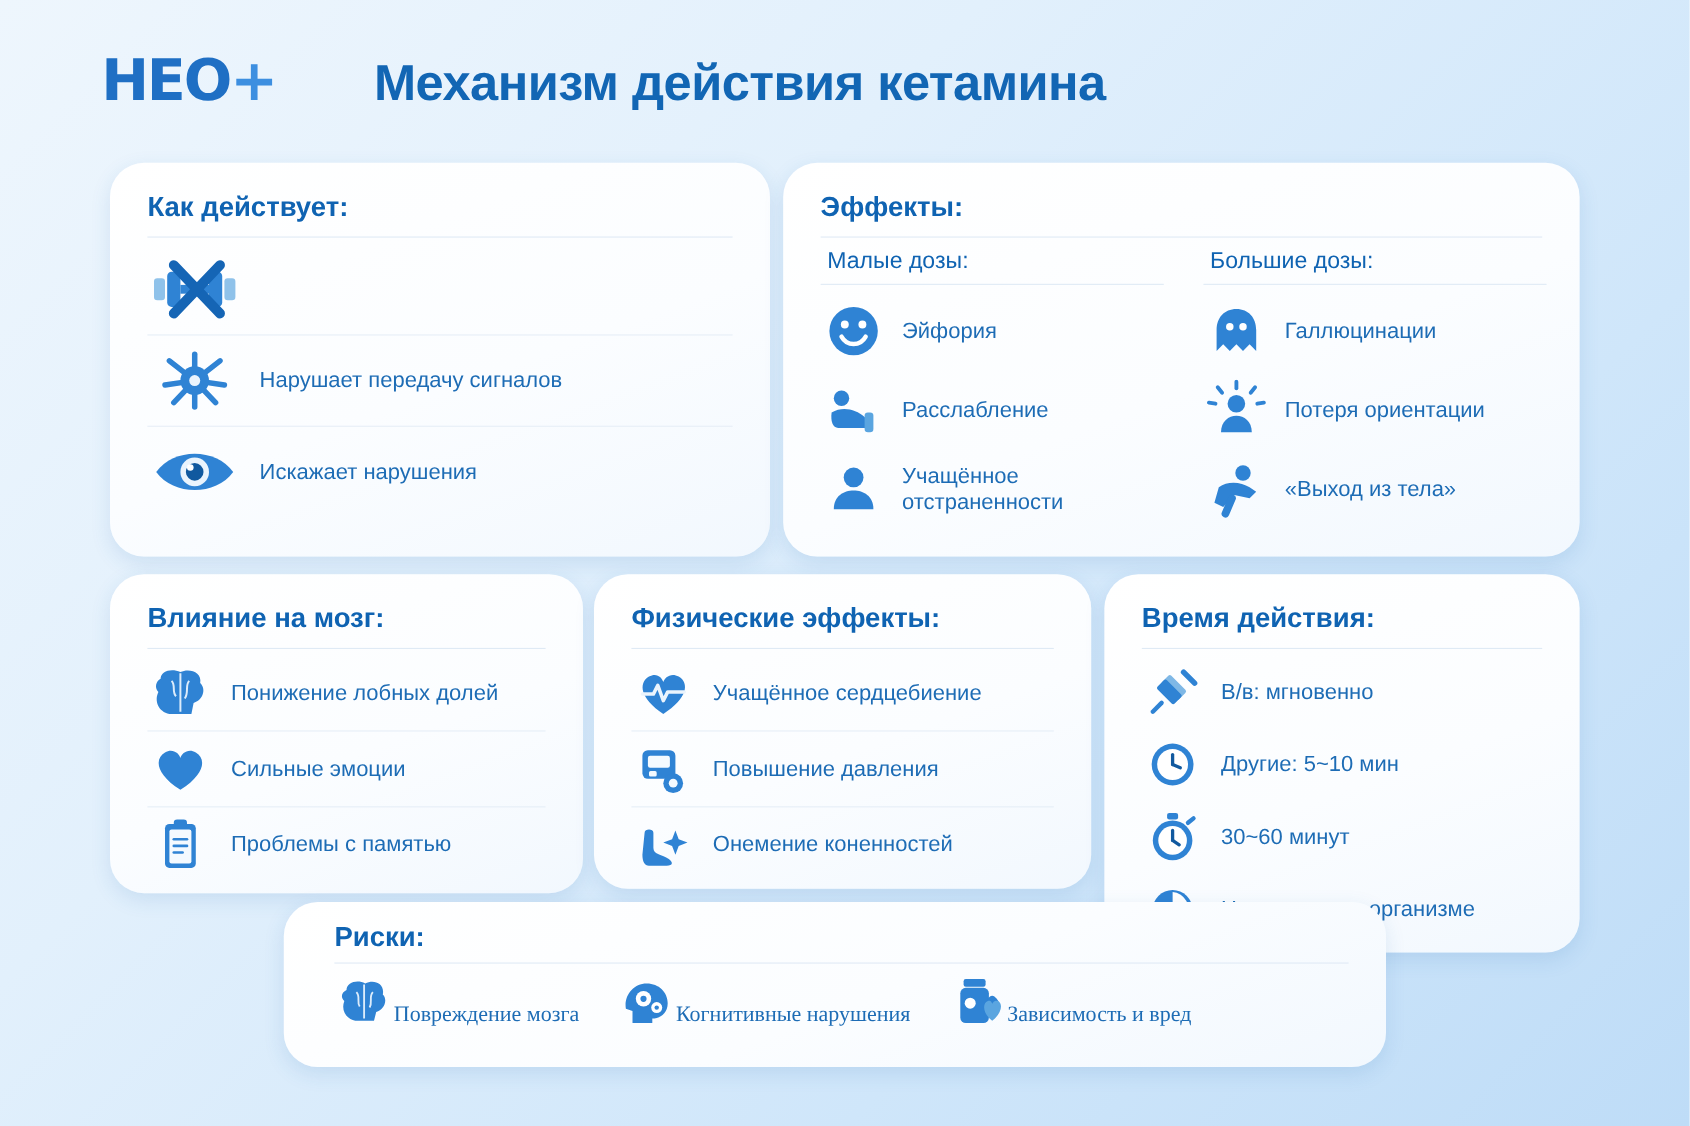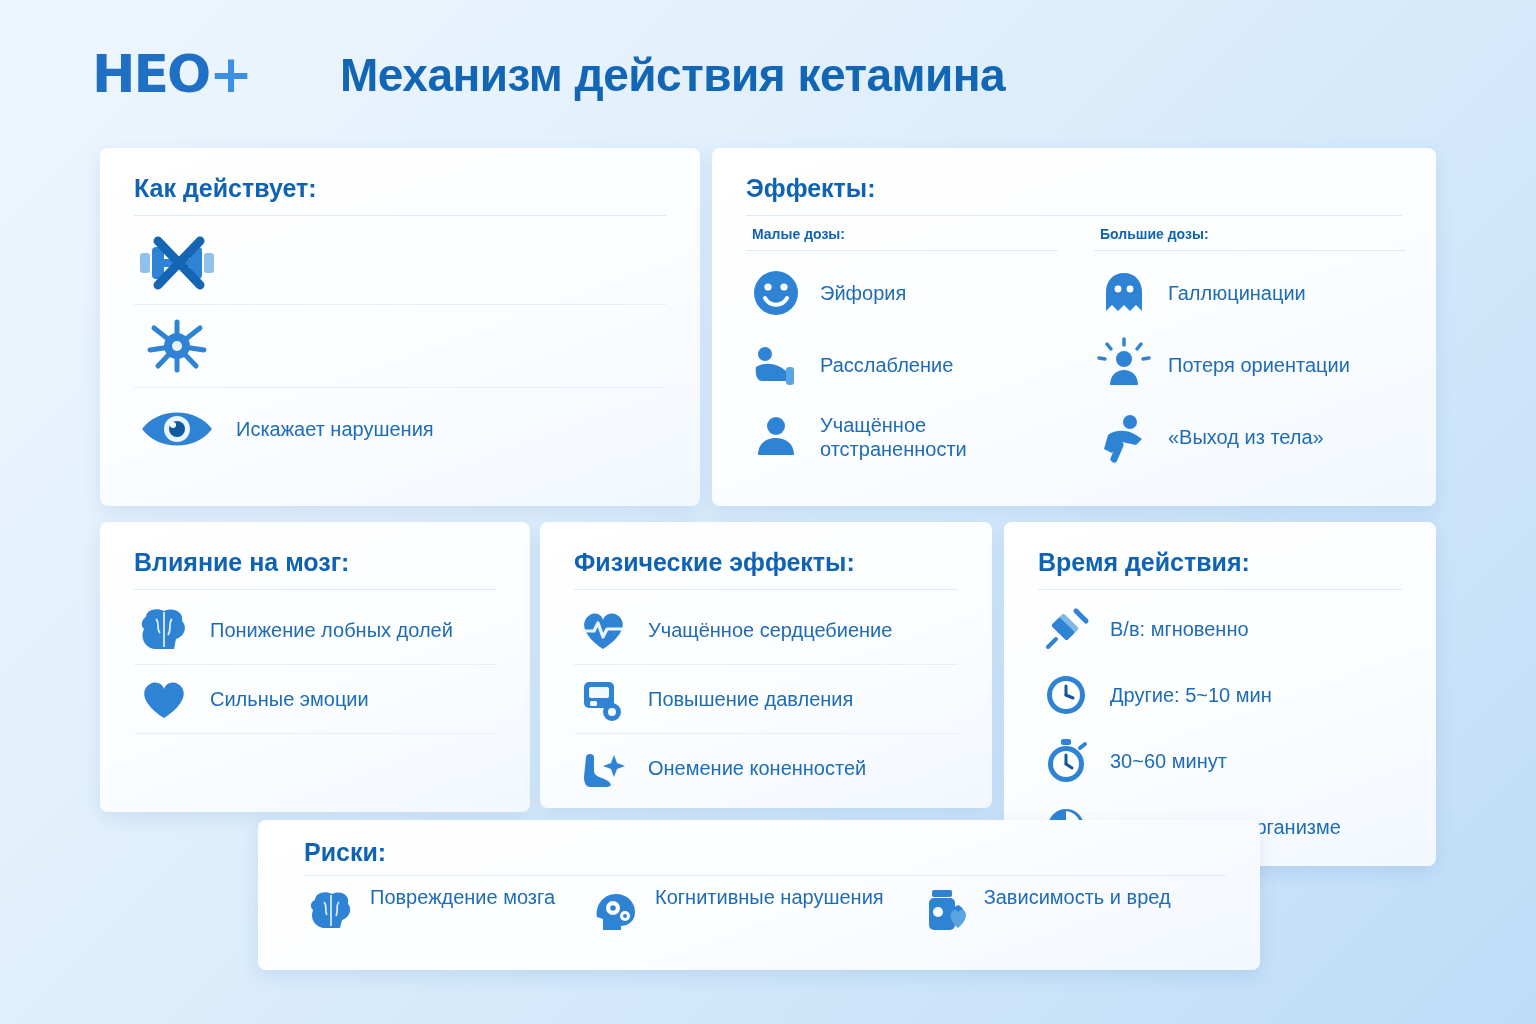--- a/index.html
+++ b/index.html
@@ -25,21 +25,21 @@
   .title{
     position:absolute;left:340px;top:48px;
     font-size:46px;font-weight:bold;color:#1266b4;
     letter-spacing:-0.5px;
   }
 
   
   .card{
     position:absolute;
     background:linear-gradient(160deg,#ffffff 0%,#fbfdff 55%,#f2f8fe 100%);
-    border-radius:8px;
+    border-radius:31px;
     box-shadow:0 6px 18px rgba(40,110,180,.13);
   }
   .card h2{
     margin:0;
     font-size:25px;font-weight:bold;color:#0f63b2;
     padding:26px 0 12px 34px;
   }
   .hr{height:1px;background:#dfeaf5;margin:0 34px 6px 34px;}
 
   .row{
@@ -48,33 +48,33 @@
     gap:16px;
   }
   .row .txt{
     font-size:20px;color:#1d6cb5;line-height:1.2;
     font-family:"Liberation Sans", sans-serif;
   }
   .row .ic{flex:0 0 auto;display:flex;align-items:center;justify-content:center;}
   .rowline{height:1px;background:#e6eef7;margin:0 34px;}
 
   .sub{
-    font-size:14px;font-weight:bold;color:#0f63b2;
+    font-size:21px;font-weight:normal;color:#0f63b2;
     padding:4px 0 8px 6px;
   }
   .subline{height:1px;background:#dfeaf5;margin:0 0 6px 0;}
 
   
   .cols{display:flex;padding:0 30px 10px 34px;gap:36px;}
   .col{flex:1;}
   .col .row{padding:8px 4px 8px 2px;}
 
   
   .risks-row{display:flex;align-items:center;gap:34px;padding:4px 30px 22px 34px;}
-  .risk{display:flex;align-items:flex-start;gap:12px;}
+  .risk{display:flex;align-items:flex-end;font-family:Liberation Serif, serif;}
   .risk .txt{font-size:20px;color:#1d6cb5;}
 
   svg{display:block;}
 </style>
 </head>
 <body>
 
 <div class="canvas">
 
   <div class="logo">
@@ -112,20 +112,21 @@
               <path d="M43 32 L66 14"></path>
             <path d="M43 32 L16 36"></path>
               <path d="M43 32 L70 36"></path>
             <path d="M43 32 L24 52"></path>
               <path d="M43 32 L62 52"></path>
           </g>
           <circle cx="43" cy="32" r="13" fill="#2f83d4"></circle>
           <circle cx="43" cy="32" r="5" fill="#eaf4fd"></circle>
         </svg>
       </span>
+      <span class="txt">Нарушает передачу сигналов</span>
     </div>
     <div class="rowline"></div>
 
     <div class="row">
       <span class="ic">
         <svg width="86" height="64" viewBox="0 0 86 64">
           <path d="M8 32 C24 10, 62 10, 78 32 C62 54, 24 54, 8 32 Z" fill="#2f83d4"></path>
           <circle cx="43" cy="32" r="13" fill="#eaf4fd"></circle>
           <circle cx="43" cy="32" r="8" fill="#11599f"></circle>
           <circle cx="39" cy="28" r="3" fill="#ffffff"></circle>
@@ -246,20 +247,35 @@
     <div class="row">
       <span class="ic">
         <svg width="60" height="50" viewBox="0 0 60 50">
           <path d="M30 44 C8 30, 6 16, 16 10 C23 6, 29 11, 30 15 C31 11, 37 6, 44 10 C54 16, 52 30, 30 44 Z" fill="#2f83d4"></path>
         </svg>
       </span>
       <span class="txt">Сильные эмоции</span>
     </div>
     <div class="rowline"></div>
 
+    <div class="row">
+      <span class="ic">
+        <svg width="60" height="50" viewBox="0 0 60 50">
+          <rect x="16" y="6" width="28" height="40" rx="4" fill="#2f83d4"></rect>
+          <rect x="20" y="11" width="20" height="31" rx="2" fill="#f4faff"></rect>
+          <rect x="24" y="2" width="12" height="8" rx="3" fill="#2f83d4"></rect>
+          <g stroke="#2f83d4" stroke-width="2.4" stroke-linecap="round">
+            <path d="M24 20 H36"></path>
+              <path d="M24 26 H36"></path>
+              <path d="M24 32 H32"></path>
+          </g>
+        </svg>
+      </span>
+      <span class="txt">Проблемы с памятью</span>
+    </div>
   </div>
 
   <div class="card" style="left:540px;top:522px;width:452px;height:286px;">
     <h2>Физические эффекты:</h2>
     <div class="hr"></div>
 
     <div class="row">
       <span class="ic">
         <svg width="58" height="50" viewBox="0 0 58 50">
           <path d="M29 44 C8 30, 6 16, 16 10 C23 6, 28 11, 29 15 C30 11, 36 6, 43 10 C53 16, 51 30, 29 44 Z" fill="#2f83d4"></path>

